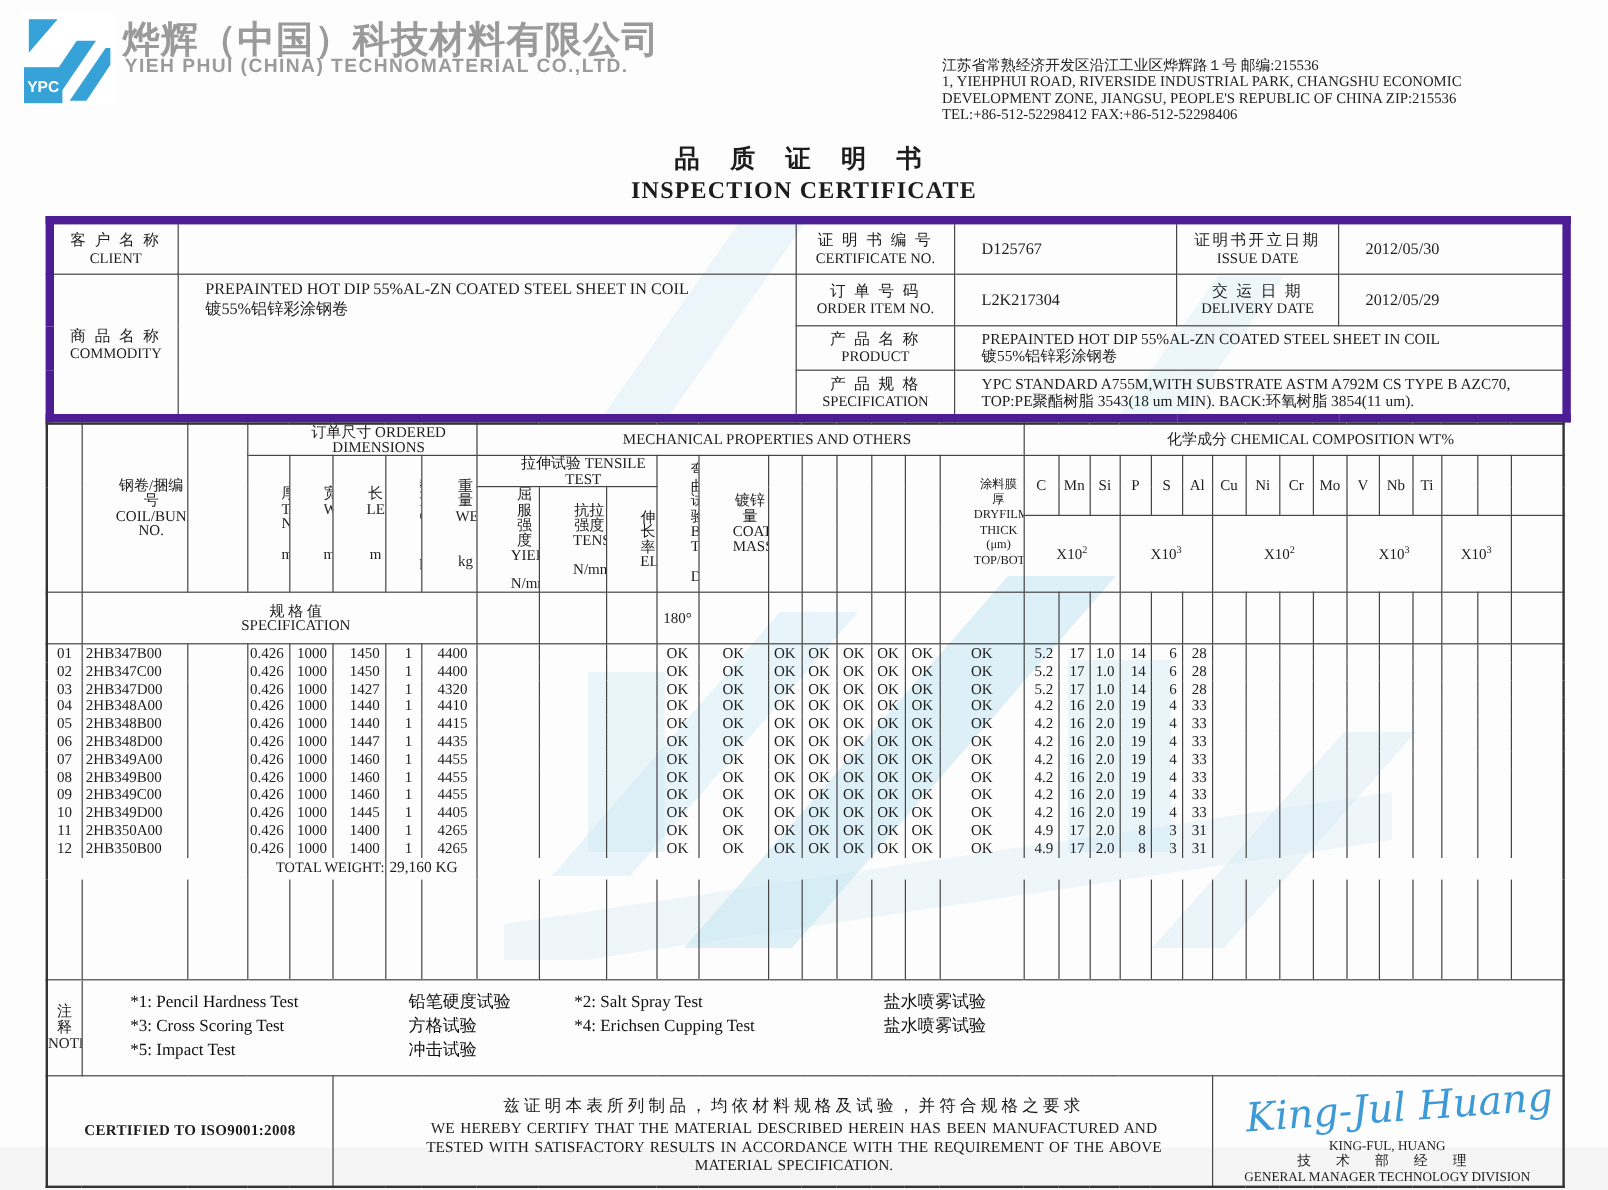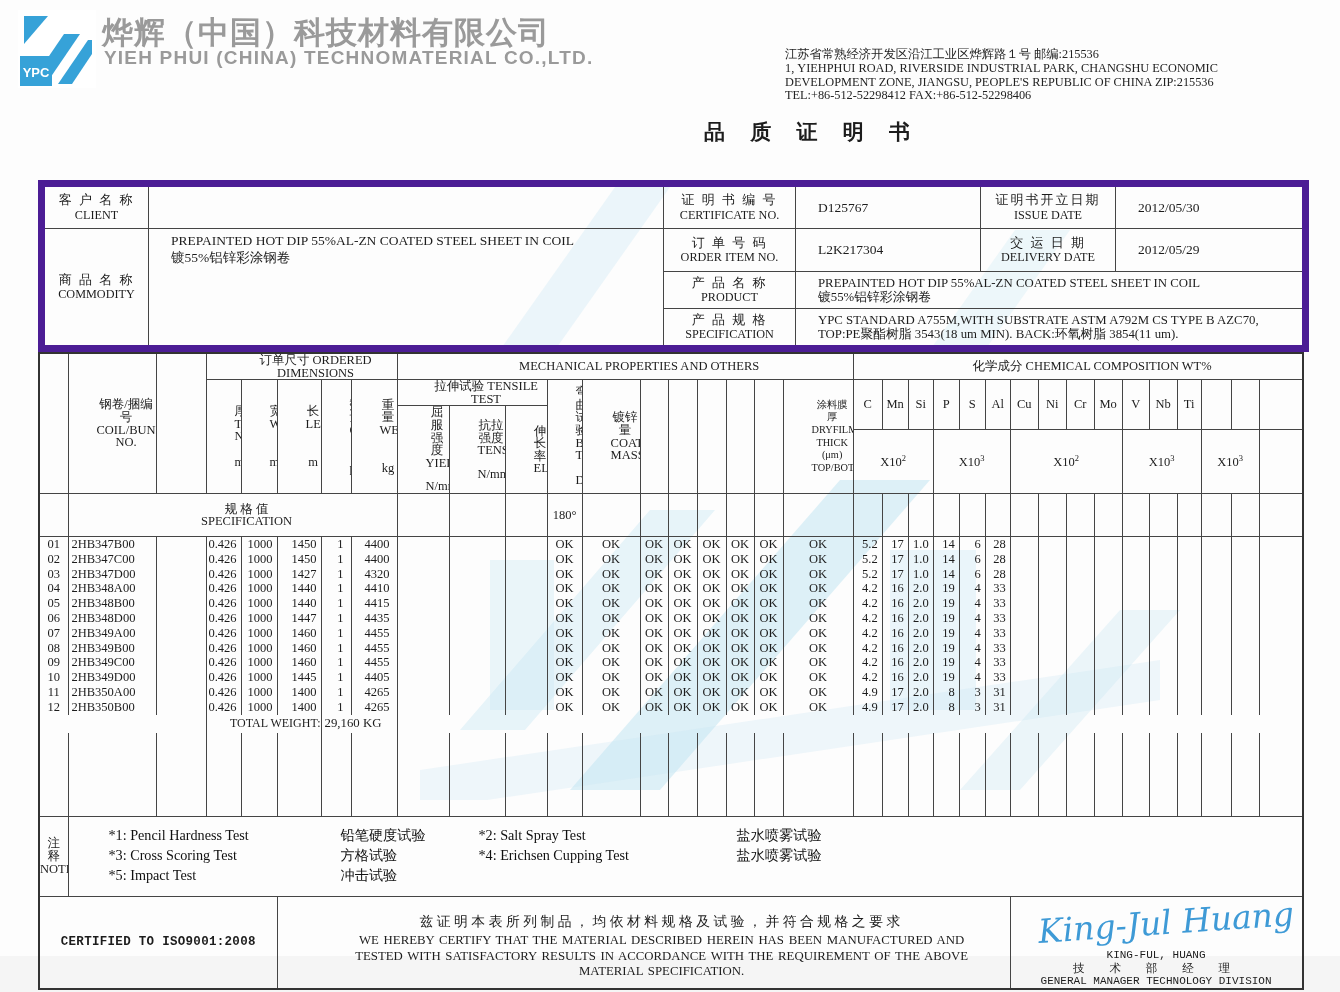--- a/index.html
+++ b/index.html
@@ -6,23 +6,23 @@
   body { background:#e9e9e9; font-family:"Liberation Serif","DejaVu Serif",serif; }
   #page { position:relative; width:1340px; height:992px; background:#fdfdfd; overflow:hidden; color:#1c1c1c; }
   #bottom-strip { position:absolute; left:0; bottom:0; width:100%; height:36px; background:#f5f5f5; }
 
   
   .wm { position:absolute; z-index:0; pointer-events:none; }
 
   
   #logo { position:absolute; left:18px; top:10px; z-index:1; }
   #company-zh { position:absolute; left:102px; top:12px; font-size:31px; font-weight:bold; color:#9a9a9a; letter-spacing:1px; z-index:1; font-family:"Liberation Sans",sans-serif;}
-  #company-en { position:absolute; left:104px; top:47px; font-size:19px; font-weight:bold; color:#9a9a9a; letter-spacing:1.2px; z-index:1; font-family:"Liberation Sans",sans-serif;}
+  #company-en { position:absolute; left:104px; top:47px; font-size:16px; font-weight:bold; color:#9a9a9a; letter-spacing:1.2px; z-index:1; font-family:"Liberation Sans",sans-serif;}
   #address { position:absolute; left:785px; top:48px; font-size:12.3px; line-height:13.8px; color:#222; z-index:1; white-space:pre-line; }
-  #title-block { position:absolute; left:420px; top:118px; width:500px; text-align:right; z-index:1; }
+  #title-block { position:absolute; left:420px; top:118px; width:500px; text-align:center; z-index:1; }
   #title-zh { font-size:21px; font-weight:bold; letter-spacing:10px; }
   #title-en { font-size:20px; font-weight:bold; letter-spacing:1px; margin-top:2px; }
 
   
   table { border-collapse:collapse; table-layout:fixed; position:absolute; left:38px; z-index:1; background:transparent; }
   td { border:1px solid #454545; font-size:12.5px; overflow:hidden; }
   .lbl { text-align:center; line-height:14.5px; }
   .lbl .zh { font-size:13px; letter-spacing:2px; }
   .lbl .en { font-size:12.2px; letter-spacing:0; }
   .pre { white-space:pre-line; }
@@ -50,27 +50,27 @@
   .pl2 { padding-left:3px !important; }
   .el-sym { font-size:13px; }
 
   
   .notes-label { font-size:11px; line-height:13px; }
   .notes-body { vertical-align:top !important; padding:8px 0 0 40px !important; text-align:left !important; }
   .note-line { display:flex; font-size:14.2px; line-height:20px; color:#101010; }
   .n1 { width:232px; } .n2 { width:138px; } .n3 { width:258px; } .n4 { flex:1; }
 
   
-  .cert-cell { font-family:Liberation Mono, monospace; font-weight:bold; font-size:15px; letter-spacing:0.3px; }
+  .cert-cell { font-family:Liberation Serif, serif; font-weight:bold; font-size:15px; letter-spacing:0.3px; }
   .stmt-cell { vertical-align:top !important; text-align:left; padding:16px 10px 0 46px !important; }
   .stmt-zh { font-size:13.8px; letter-spacing:3.5px; margin-bottom:2px; }
   .stmt-en { font-size:12.8px; line-height:15.5px; word-spacing:1.5px; }
   .sig-cell { position:relative; }
   #signature { position:absolute; left:10px; top:6px; width:290px; text-align:center; font-style:italic; font-size:33px; color:#3e9ad6; transform:rotate(-4deg); font-family:"DejaVu Serif",serif; white-space:nowrap; }
-  .sig-lines { position:absolute; left:0; right:1px; top:52px; font-size:11px; line-height:13px;font-family:Liberation Mono, monospace; }
+  .sig-lines { position:absolute; left:0; right:1px; top:52px; font-size:11px; line-height:13px; }
   .sig-title-zh { letter-spacing:9px; font-size:11.5px; }
 </style>
 </head>
 <body>
 
 <div id="page">
 
   <svg class="wm" style="left:420px; top:400px;" width="760" height="400" viewBox="0 0 760 400">
     <g fill="#c3e5f2">
       <polygon points="150,390 420,80 510,80 240,390" opacity="0.55"></polygon>
@@ -98,20 +98,21 @@
   </svg>
   <div id="company-zh">烨辉（中国）科技材料有限公司</div>
   <div id="company-en">YIEH PHUI (CHINA) TECHNOMATERIAL CO.,LTD.</div>
   <div id="address">江苏省常熟经济开发区沿江工业区烨辉路１号 邮编:215536
 1, YIEHPHUI ROAD, RIVERSIDE INDUSTRIAL PARK, CHANGSHU ECONOMIC
 DEVELOPMENT ZONE, JIANGSU, PEOPLE'S REPUBLIC OF CHINA ZIP:215536
 TEL:+86-512-52298412  FAX:+86-512-52298406</div>
 
   <div id="title-block">
     <div id="title-zh">品 质 证 明 书</div>
+    <div id="title-en">INSPECTION CERTIFICATE</div>
   </div>
 
   <table id="info-table">
     <colgroup>
         <col style="width:107px">
         <col style="width:515px">
         <col style="width:132px">
         <col style="width:185px">
         <col style="width:135px">
         <col style="width:190px">

